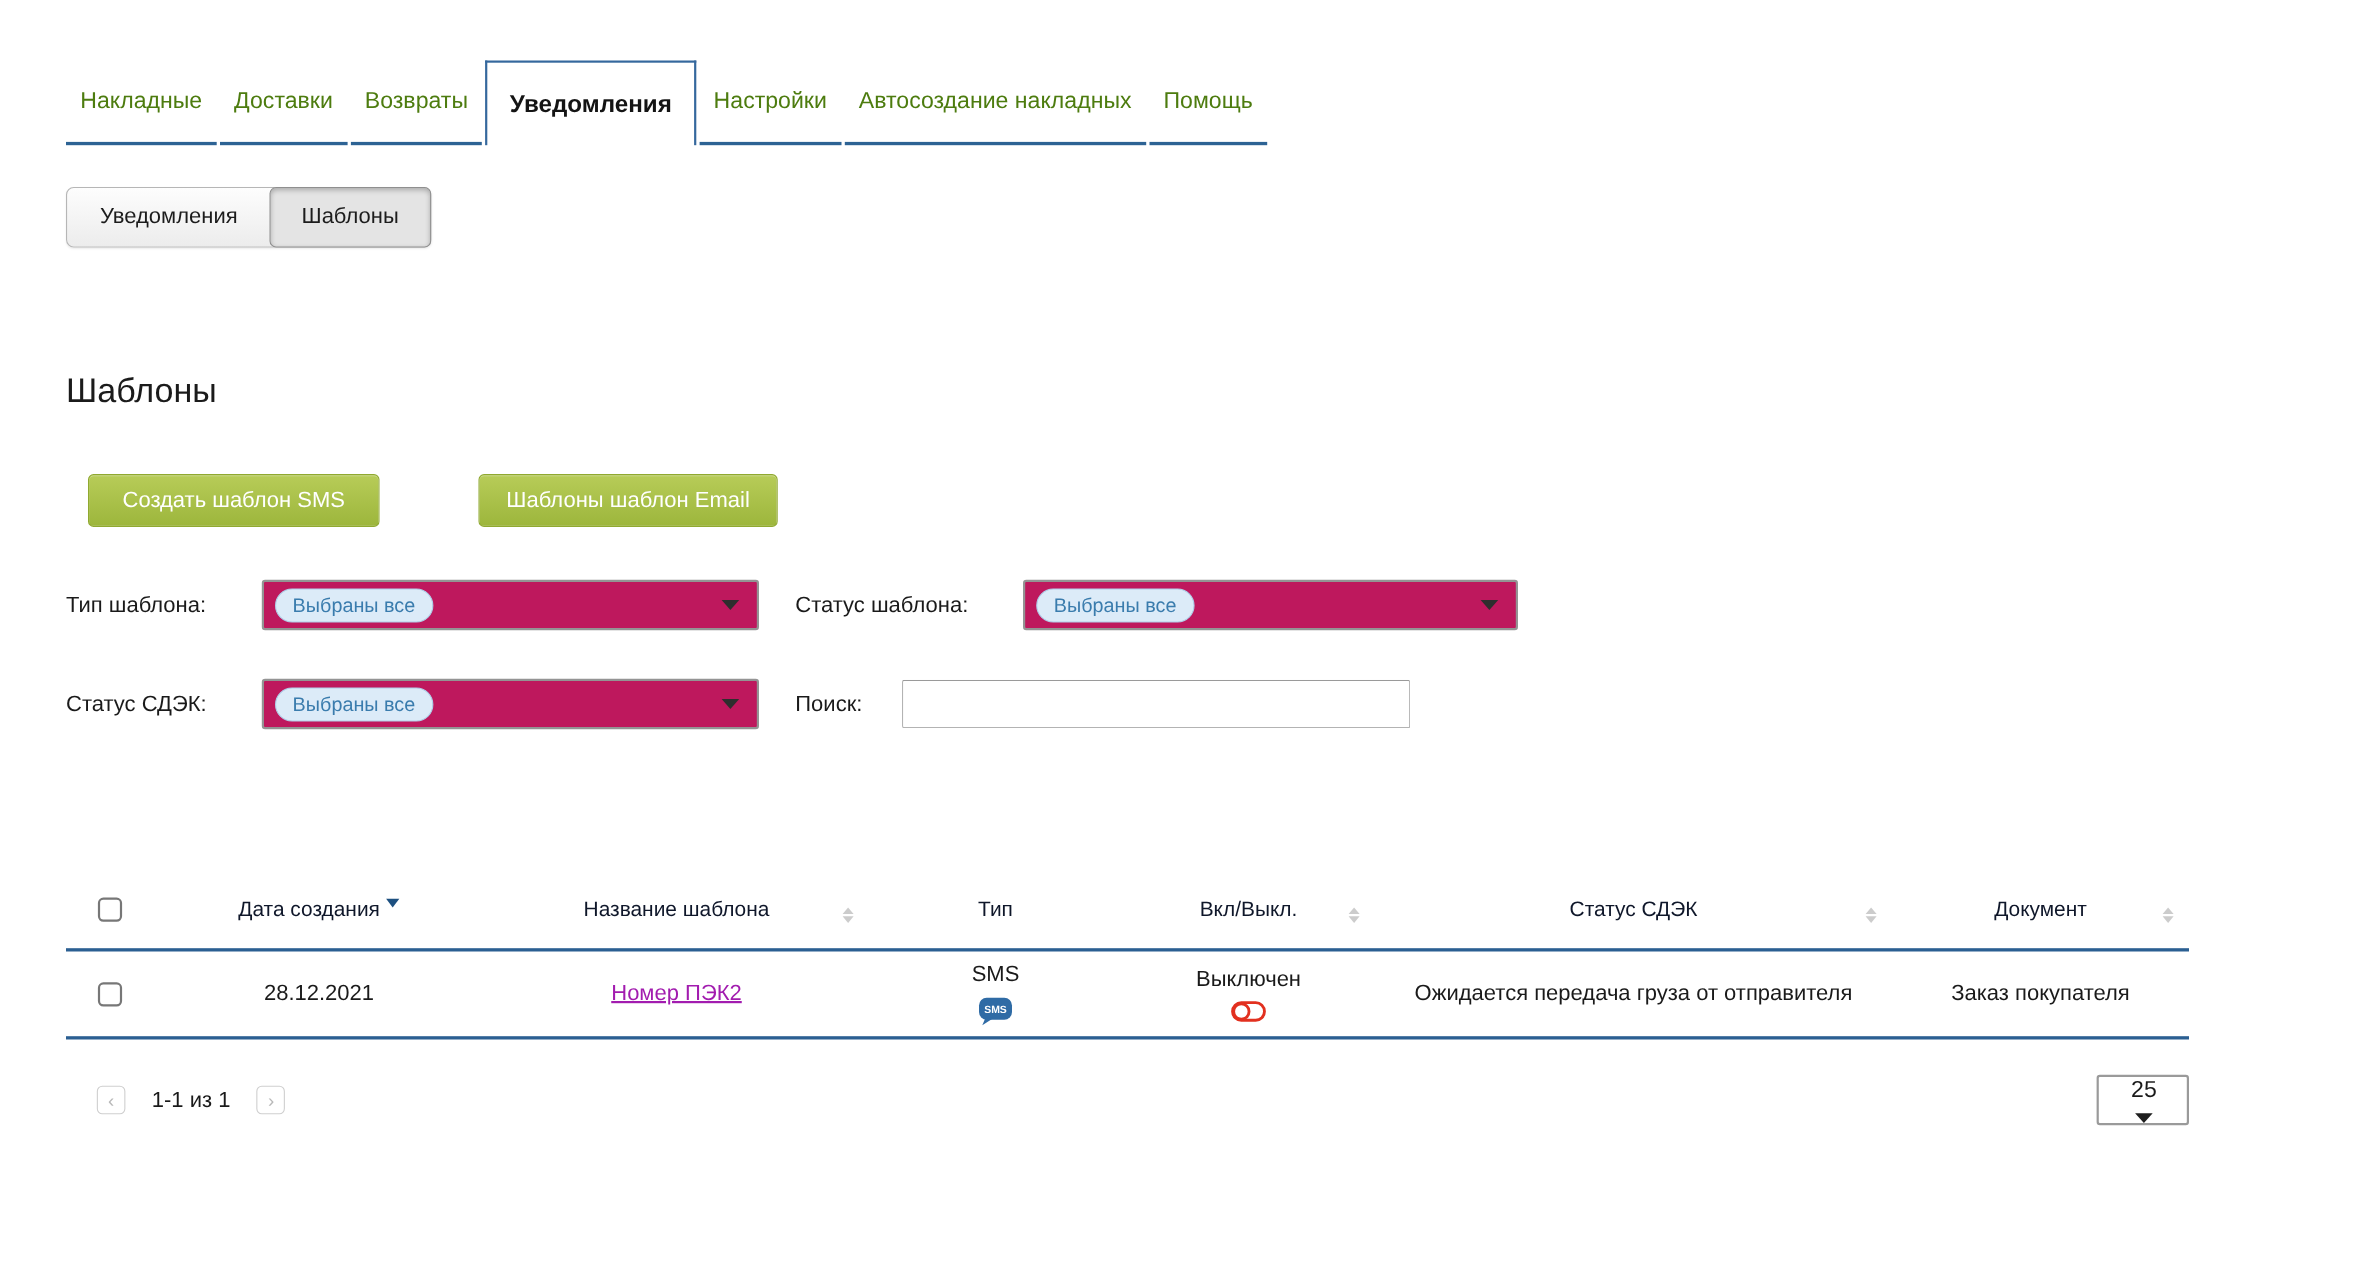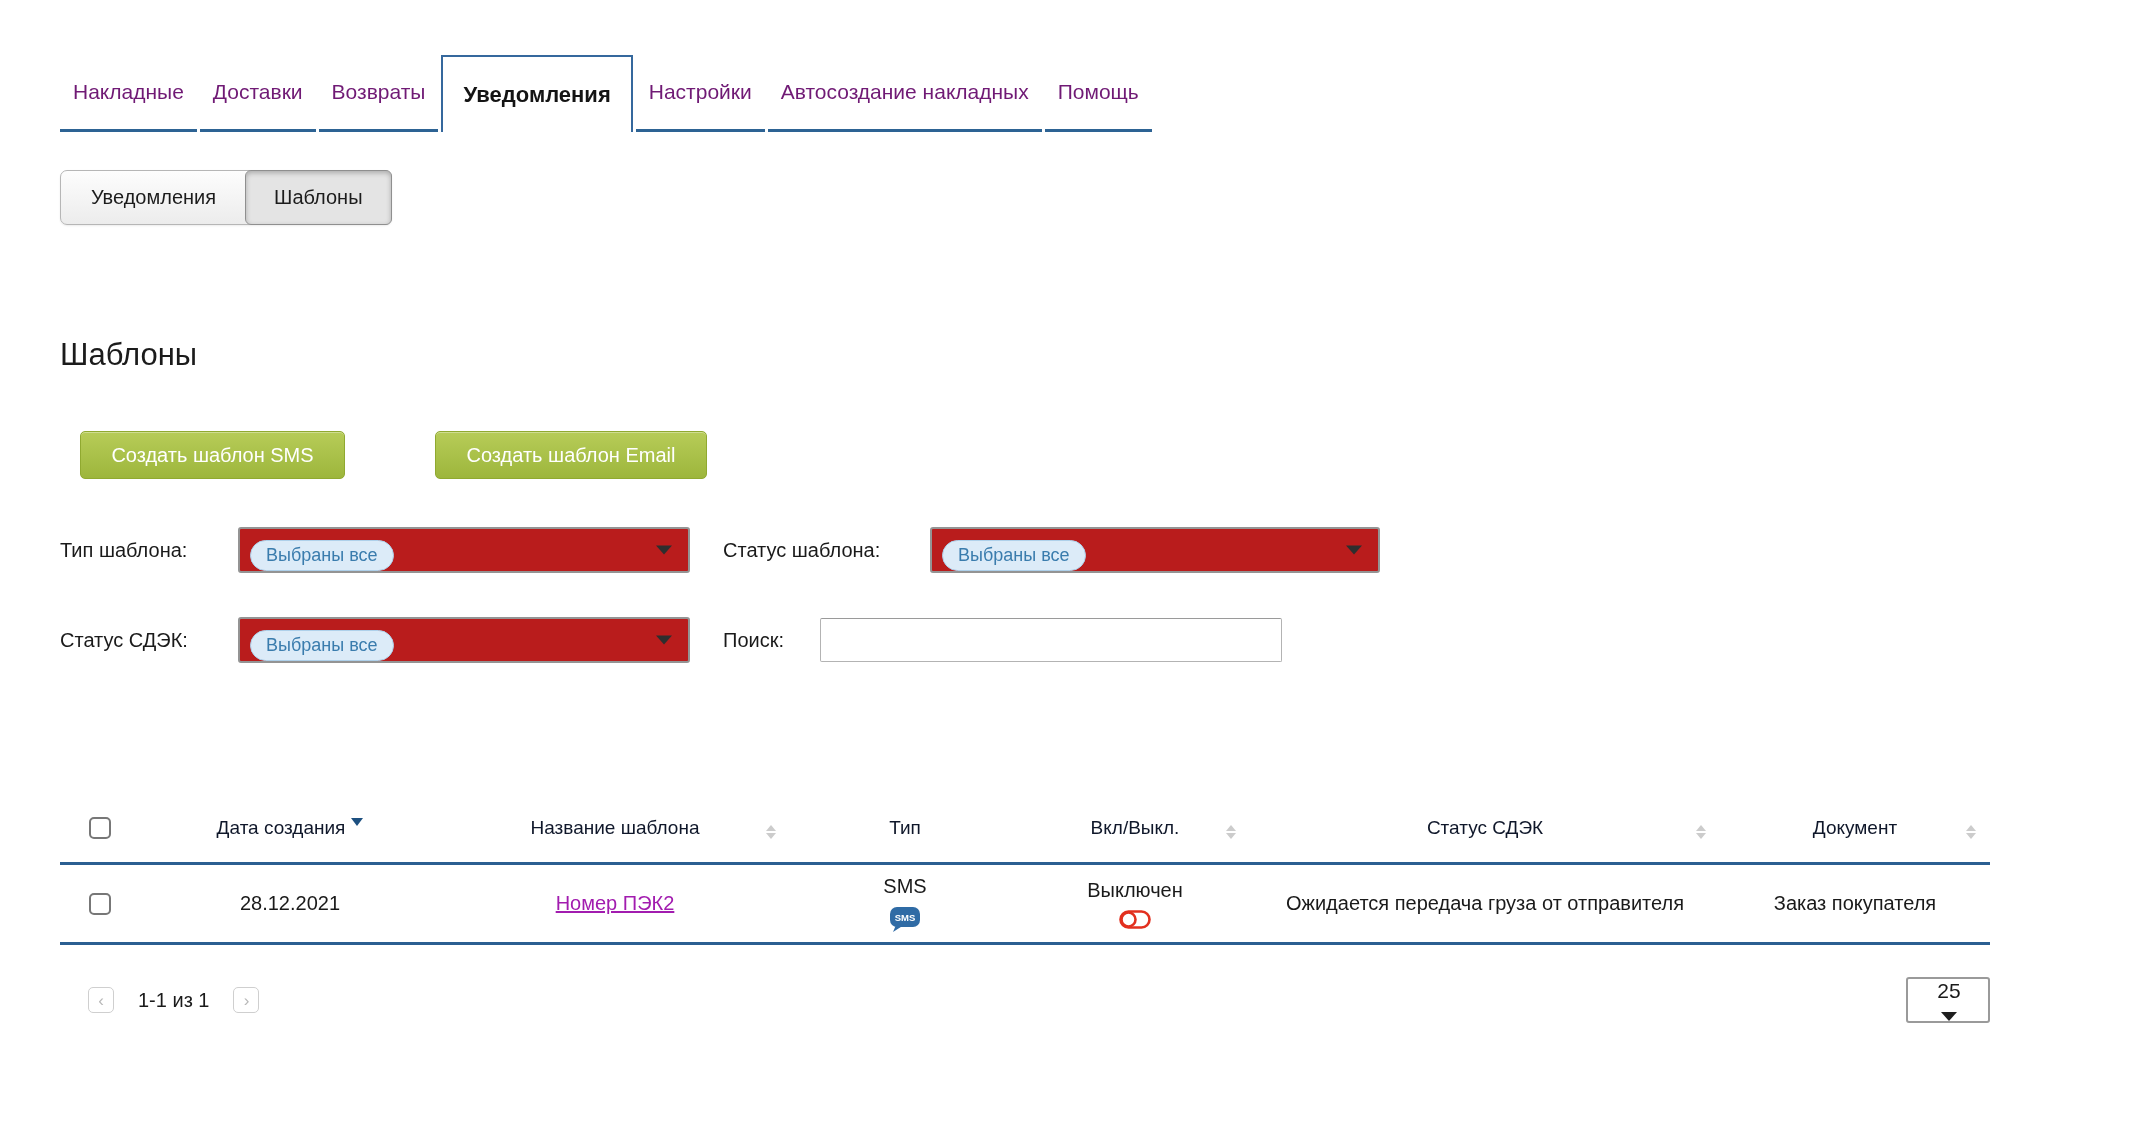--- a/index.html
+++ b/index.html
@@ -7,21 +7,21 @@
   body {
     width:2154px; height:1148px; overflow:hidden;
     font-family:"Liberation Sans", sans-serif; color:#1a1a1a;
   }
   .wrap { padding:55px 0 0 60px; }
 
   
   .tabs { display:flex; height:77px; width:-moz-fit-content; width:fit-content; }
   .tab {
     display:flex; align-items:center; padding:0 13px; margin-right:3px;
-    border-bottom:3px solid #2d6394; font-size:21px; color:#701a75; cursor:pointer;
+    border-bottom:3px solid #2d6394; font-size:21px; color:#4d7c0f; cursor:pointer;
     white-space:nowrap;
   }
   .tab--active {
     border:2px solid #35689d; border-bottom:none; background:#fff;
     font-weight:bold; color:#141414; font-size:22px; padding:0 20px;
   }
 
   
   .segmented {
     margin-top:38px; display:inline-flex; height:55px;
@@ -56,22 +56,22 @@
 
   
   .filters { margin-top:48px; font-size:20px; }
   .filter-row { display:flex; align-items:center; height:46px; margin-bottom:44px; }
   .filter-row:last-child { margin-bottom:0; }
   .f-label { width:178px; }
   .f-label2 { width:207px; margin-left:33px; }
   .f-label-search { width:97px; margin-left:33px; }
   .select {
     width:452px; height:46px; border:2px solid #949494; border-radius:3px;
-    position:relative; display:flex; align-items:flex-end; padding-left:10px;
-    background:#b91c1c; cursor:pointer;
+    position:relative; display:flex; align-items:center; padding-left:10px;
+    background:#be185d; cursor:pointer;
   }
   .select--2 { width:450px; }
   .pill {
     height:31px; border-radius:16px; background:#dcebf8; border:1px solid #aed0ea;
     color:#3a7cad; font-size:18px; display:flex; align-items:center; padding:0 15px;
     white-space:nowrap;
   }
   .select-arrow {
     position:absolute; right:16px; top:50%; transform:translateY(-50%);
     width:0; height:0; border-left:8px solid transparent; border-right:8px solid transparent;
@@ -173,21 +173,21 @@
         <span>Шаблоны</span>
       </div>
   </div>
 
   
   <h1 class="page-title">Шаблоны</h1>
 
   
   <div class="actions">
     <button class="btn-green btn-sms">Создать шаблон SMS</button>
-    <button class="btn-green btn-email">Создать шаблон Email</button>
+    <button class="btn-green btn-email">Шаблоны шаблон Email</button>
   </div>
 
   
   <div class="filters">
     <div class="filter-row">
       <span class="f-label">Тип шаблона:</span>
       <div class="select">
         <span class="pill">Выбраны все</span>
         <span class="select-arrow"></span>
       </div>

